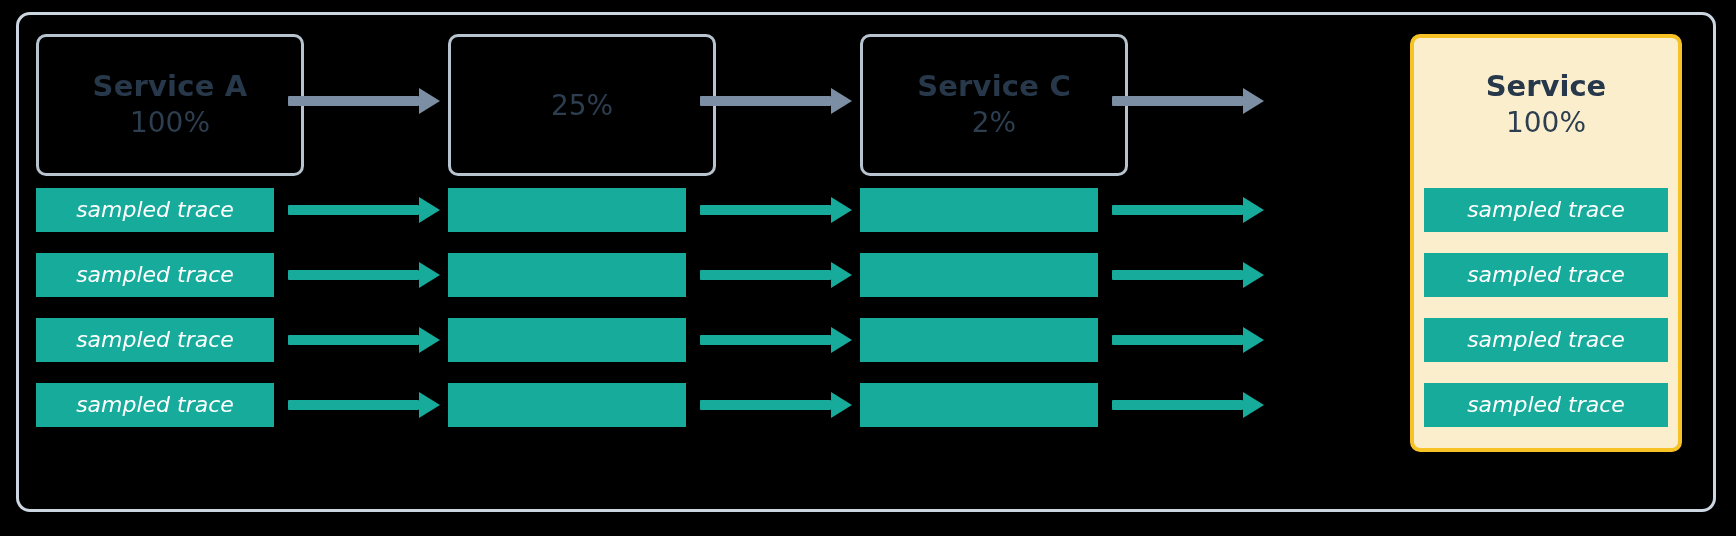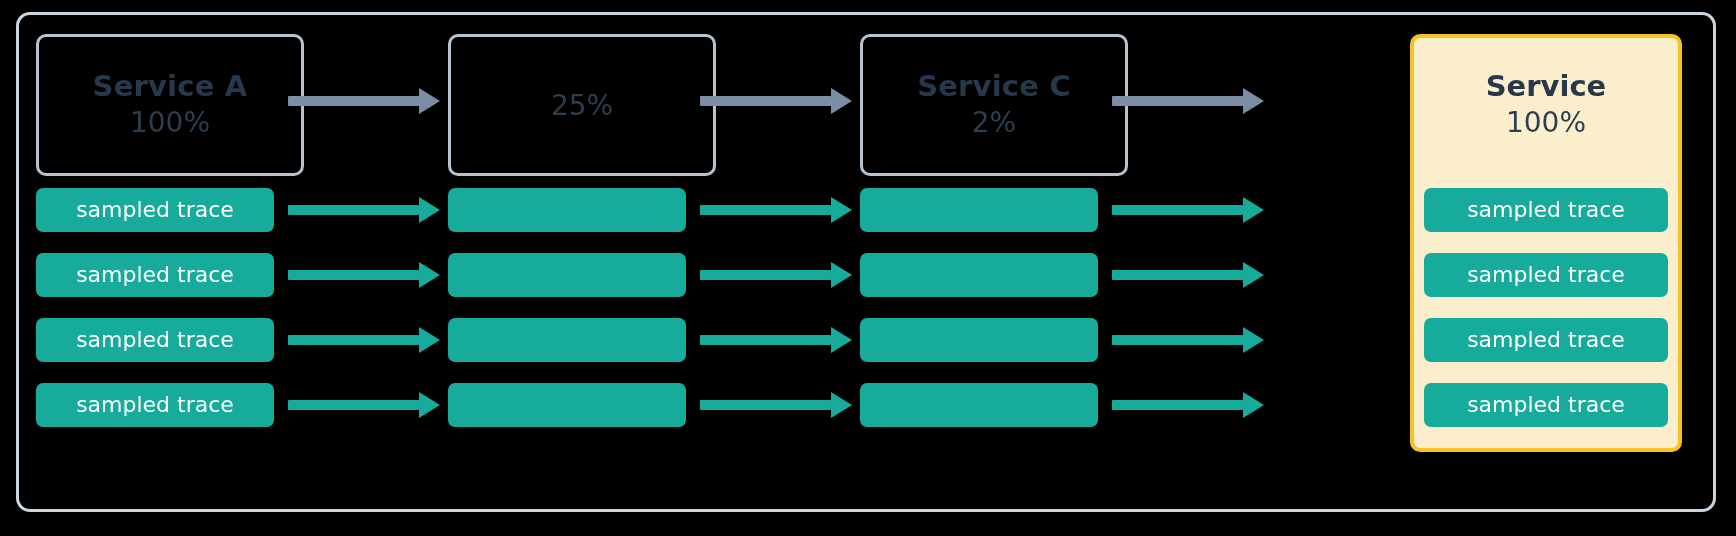--- a/index.html
+++ b/index.html
@@ -103,25 +103,26 @@
     color: #2c3e50;
     line-height: 1.3;
     margin-top: 2px;
   }
 
   
   .trace-bar {
     position: absolute;
     height: 44px;
     background: #17ab9c;
-    border-radius: 7px;
+    border-radius: 0;
     box-sizing: border-box;
     display: flex;
     align-items: center;
     justify-content: center;
+    font-style: italic;
   }
   .trace-bar span {
     color: #ffffff;
     font-size: 22px;
     line-height: 1;
     white-space: nowrap;
   }
 
   
   .arrow {

